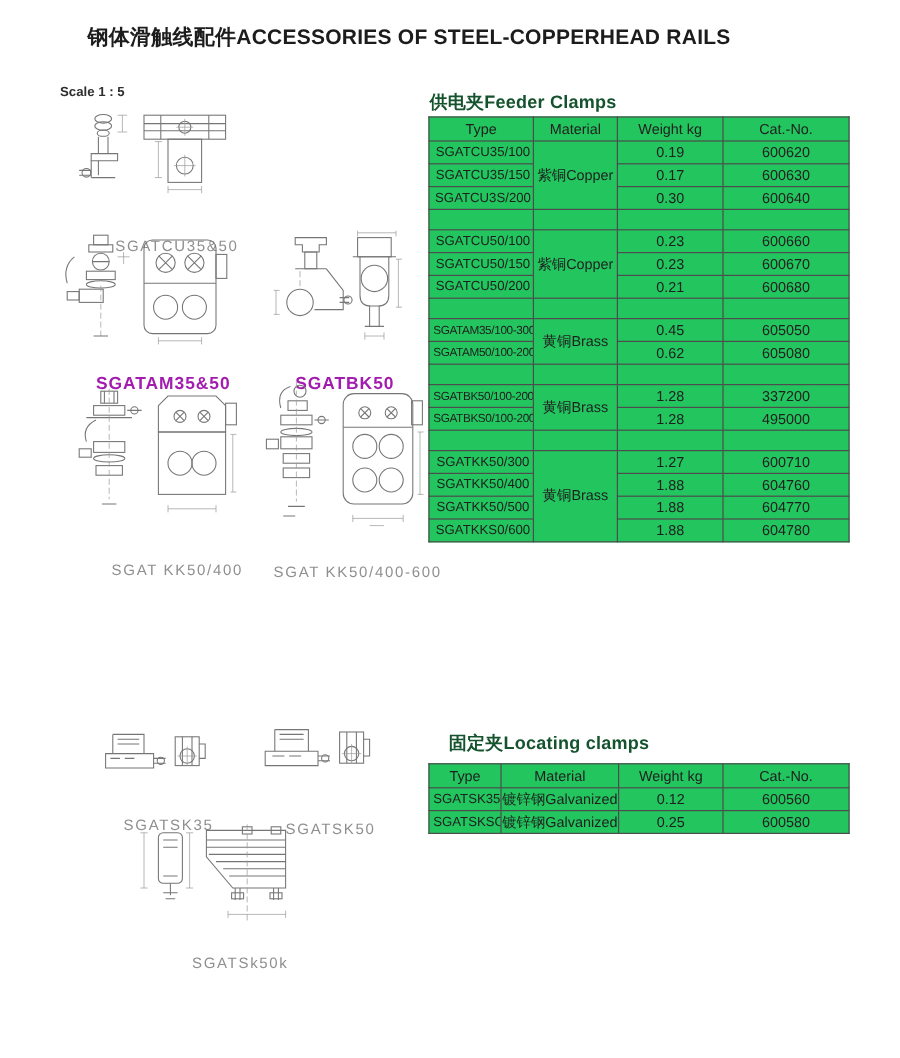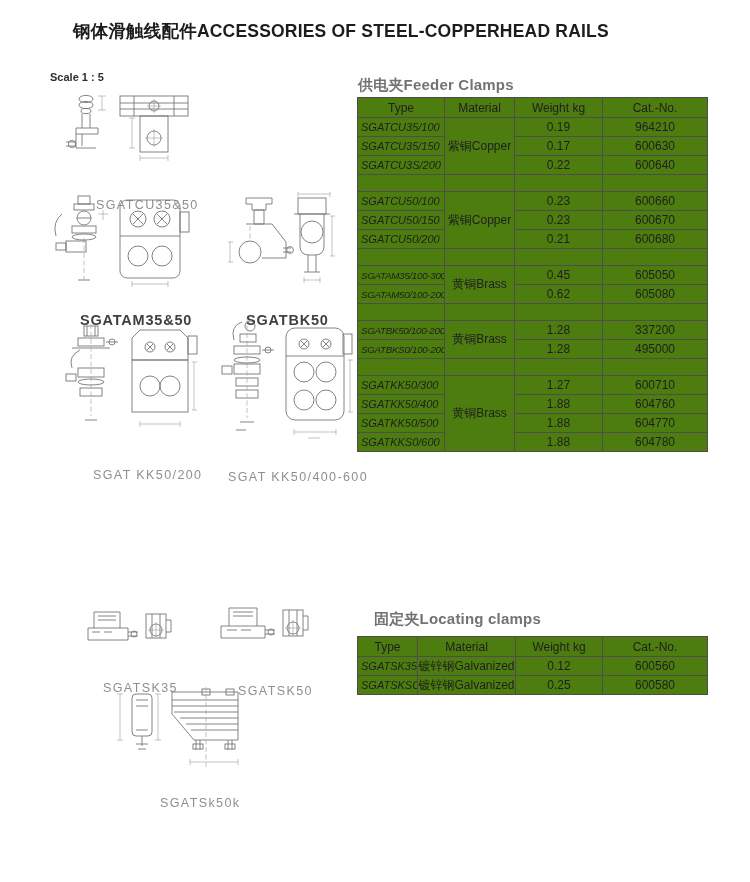--- a/index.html
+++ b/index.html
@@ -1,32 +1,32 @@
 <!DOCTYPE html>
 <html><head>
 <meta charset="utf-8">
 <style>
   html,body{margin:0;padding:0;background:#ffffff;}
   .page{position:relative;width:750px;height:882px;background:#ffffff;overflow:hidden;
         font-family:"Liberation Sans",sans-serif;color:#222;}
   .title{position:absolute;left:47px;top:19px;font-size:17.5px;font-weight:700;color:#1c1c1c;letter-spacing:.2px;margin-left:26px;}
   .scale-note{position:absolute;left:50px;top:71px;font-size:11px;font-weight:600;color:#2e2e2e;text-align:center;}
-  .sect-title{position:absolute;font-size:15px;font-weight:600;color:#737373;letter-spacing:.2px;text-align:center;}
+  .sect-title{position:absolute;font-size:15px;font-weight:600;color:#14532d;letter-spacing:.2px;text-align:center;}
   .ft-title{left:358px;top:76px;}
   .lt-title{left:358px;top:610px;padding-left:16px;}
-  table{border-collapse:collapse;table-layout:fixed;position:absolute;background:#4d7c0f;}
+  table{border-collapse:collapse;table-layout:fixed;position:absolute;background:#22c55e;}
   .ft{left:357px;top:97px;width:350px;}
   .lt{left:357px;top:636px;width:350px;}
   td,th{border:1px solid #4d4d4d;padding:0;margin:0;overflow:hidden;white-space:nowrap;
         font-size:12px;font-weight:400;color:#1f1f1f;text-align:center;vertical-align:middle;}
   tr.h{height:20px;} tr.r{height:19px;} tr.s{height:17px;} .lt tr.r{height:19px;}
-  td.ty{text-align:left;padding-left:3px;font-size:11px;font-style:italic;}
+  td.ty{text-align:center;padding-left:3px;font-size:11px;}
   td.ty.sm{font-size:9.8px;letter-spacing:-.3px;}
   .dlabel{position:absolute;color:#8f8f8f;font-size:12.5px;letter-spacing:1.4px;white-space:nowrap;margin-top:28px;}
-  .dlabel.bold{color:#404040;font-weight:800;font-size:14.5px;letter-spacing:.8px;}
+  .dlabel.bold{color:#a21caf;font-weight:800;font-size:14.5px;letter-spacing:.8px;}
   svg.draw{position:absolute;stroke:#767676;fill:none;stroke-width:.9;}
   svg.draw .dim{stroke:#9a9a9a;stroke-width:.6;}
   svg.draw .cl{stroke:#9a9a9a;stroke-width:.6;stroke-dasharray:5 2.5;}
 </style>
 </head>
 <body>
 
 <div class="page">
 
   <div class="title">钢体滑触线配件ACCESSORIES OF STEEL-COPPERHEAD RAILS</div>
@@ -121,21 +121,21 @@
     <circle cx="92" cy="25" r="5"></circle>
       <path d="M88.5 21.5 l7 7 M95.5 21.5 l-7 7"></path>
     <circle cx="112" cy="25" r="5"></circle>
       <path d="M108.5 21.5 l7 7 M115.5 21.5 l-7 7"></path>
     <circle cx="92" cy="64" r="10"></circle>
       <circle cx="112" cy="64" r="10"></circle>
     <rect x="130" y="14" width="9" height="18"></rect>
     <path class="dim" d="M136 40 v48 M134 40 h5 M134 88 h5"></path>
     <path class="dim" d="M82 102 h40 M82 99 v6 M122 99 v6"></path>
   </svg>
-  <div class="dlabel" style="left:93px;top:440px">SGAT KK50/200</div>
+  <div class="dlabel" style="left:93px;top:440px">SGAT KK50/400</div>
 
   <svg class="draw" style="left:212px;top:316px" width="142" height="132" viewBox="0 0 142 132">
     <circle cx="38" cy="10" r="5"></circle>
       <path d="M30 6 q-12 4 -8 18"></path>
     <rect x="28" y="18" width="16" height="8"></rect>
       <rect x="22" y="30" width="26" height="8"></rect>
     <circle cx="56" cy="34" r="3"></circle>
       <path d="M50 34 h12"></path>
     <ellipse cx="35" cy="44" rx="13" ry="3"></ellipse>
     <rect x="10" y="50" width="10" height="8"></rect>
@@ -219,30 +219,30 @@
       <th>Type</th>
       <th>Material</th>
       <th>Weight kg</th>
       <th>Cat.-No.</th>
     </tr>
 
     <tr class="r">
       <td class="ty">SGATCU35/100</td>
       <td rowspan="3">紫铜Copper</td>
       <td>0.19</td>
-      <td>964210</td>
+      <td>600620</td>
     </tr>
     <tr class="r">
       <td class="ty">SGATCU35/150</td>
       <td>0.17</td>
       <td>600630</td>
     </tr>
     <tr class="r">
       <td class="ty">SGATCU3S/200</td>
-      <td>0.22</td>
+      <td>0.30</td>
       <td>600640</td>
     </tr>
     <tr class="s">
           <td></td>
           <td></td>
           <td></td>
           <td></td>
         </tr>
 
     <tr class="r">

